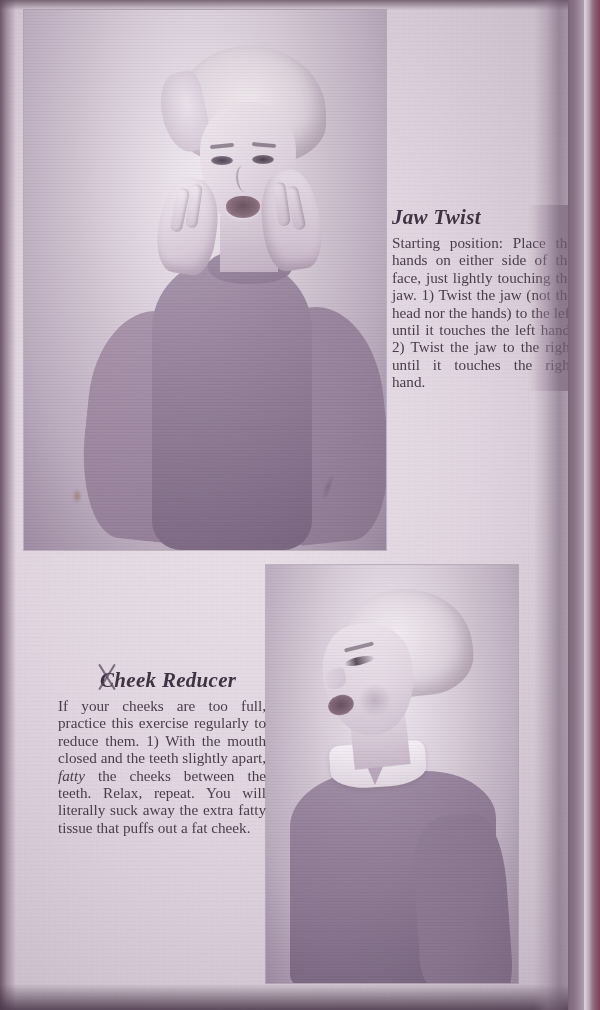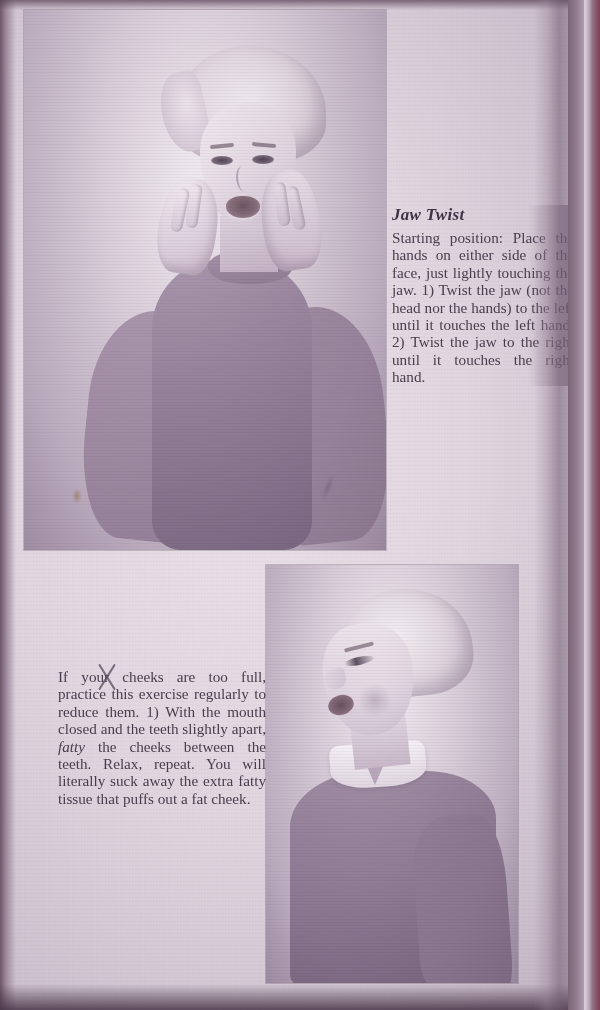--- a/index.html
+++ b/index.html
@@ -286,21 +286,21 @@
   .f2-shade {
     position: absolute; inset: 0;
     background: radial-gradient(ellipse at 45% 30%, rgba(255,255,255,.10) 0%, rgba(118,96,120,.16) 70%, rgba(92,72,96,.34) 100%);
   }
 
   
   .textblock { position: absolute; color: #4a3c4c; }
   .heading {
     font-style: italic;
     font-weight: 700;
-    font-size: 17px;
+    font-size: 21px;
     letter-spacing: .3px;
     color: #3f3243;
     margin: 0 0 4px 0;
   }
   .body {
     font-size: 15.2px;
     line-height: 17.4px;
     text-align: justify;
     margin: 0;
     color: #4a3c4c;
@@ -366,20 +366,21 @@
     <div class="photo-grain"></div>
   </div>
 
   <div class="textblock" id="block-jaw">
     <h2 class="heading">Jaw Twist</h2>
     <p class="body">Starting position: Place the hands on either side of the face, just lightly touching the jaw. 1) Twist the jaw (not the head nor the hands) to the left until it touches the left hand. 2) Twist the jaw to the right until it touches the right hand.</p>
     <div class="fade"></div>
   </div>
 
   <div class="textblock" id="block-cheek">
+    <h2 class="heading">Cheek Reducer</h2>
     <p class="body">If your cheeks are too full, practice this exercise regularly to reduce them. 1) With the mouth closed and the teeth slightly apart, <em>fatty</em> the cheeks between the teeth. Relax, repeat. You will literally suck away the extra fatty tissue that puffs out a fat cheek.</p>
   </div>
   <div class="pencil-x">
     <span></span>
       <span></span>
   </div>
 
   <div class="photo photo-2">
     <div class="photo-bg"></div>
     <div class="f2-torso"></div>

